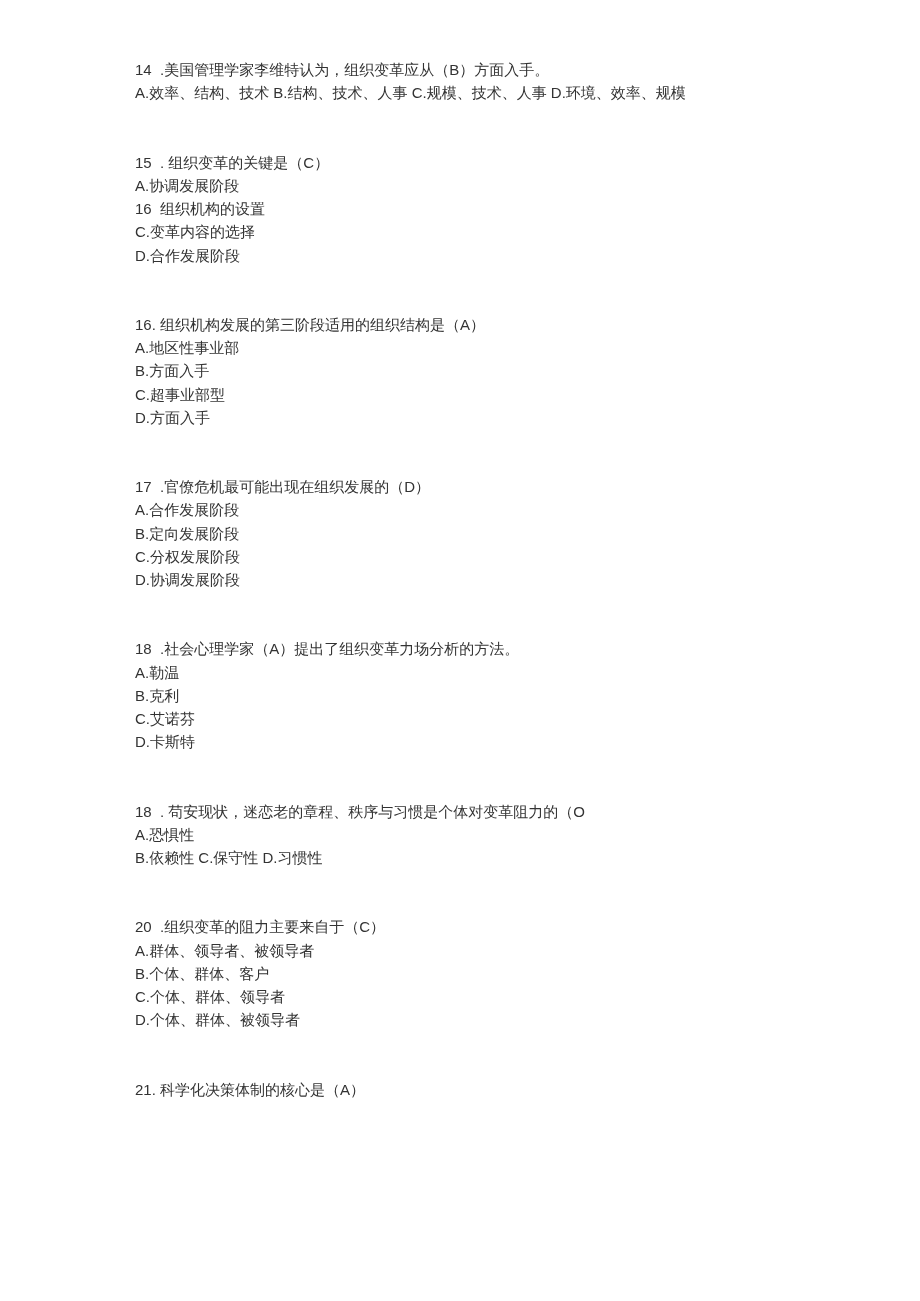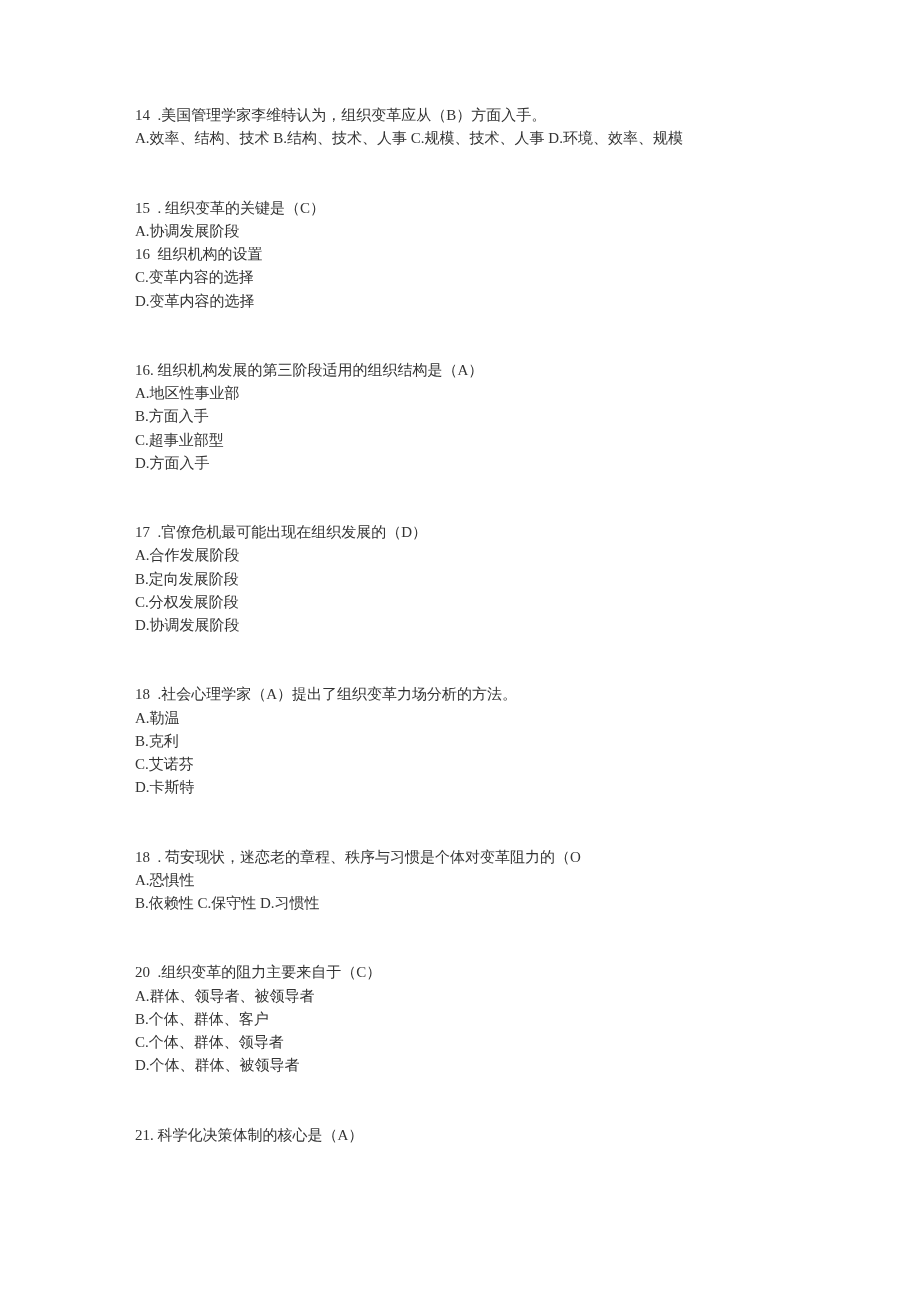--- a/index.html
+++ b/index.html
@@ -6,22 +6,21 @@
       margin: 0;
       padding: 0;
       background: #ffffff;
       font-family: "Microsoft YaHei", "SimSun", Arial, sans-serif;
       font-size: 15px;
       color: #333333;
       line-height: 1.55;
       width: 920px;
     }
     .page {
-      padding: 104px 135px 100px 135px;
-      font-family: Liberation Serif, serif;
+      padding: 58px 135px 100px 135px;
     }
     .question {
       margin-bottom: 46px;
     }
     .question .line {
       white-space: pre-wrap;
     }
   </style>
 </head>
 <body>
@@ -30,21 +29,21 @@
   <div id="content">
       <div class="question">
         <div class="line">14  .美国管理学家李维特认为，组织变革应从（B）方面入手。</div>
         <div class="line">A.效率、结构、技术 B.结构、技术、人事 C.规模、技术、人事 D.环境、效率、规模</div>
       </div>
       <div class="question">
         <div class="line">15  . 组织变革的关键是（C）</div>
         <div class="line">A.协调发展阶段</div>
         <div class="line">16  组织机构的设置</div>
         <div class="line">C.变革内容的选择</div>
-        <div class="line">D.变革内容的选择</div>
+        <div class="line">D.合作发展阶段</div>
       </div>
       <div class="question">
         <div class="line">16. 组织机构发展的第三阶段适用的组织结构是（A）</div>
         <div class="line">A.地区性事业部</div>
         <div class="line">B.方面入手</div>
         <div class="line">C.超事业部型</div>
         <div class="line">D.方面入手</div>
       </div>
       <div class="question">
         <div class="line">17  .官僚危机最可能出现在组织发展的（D）</div>

